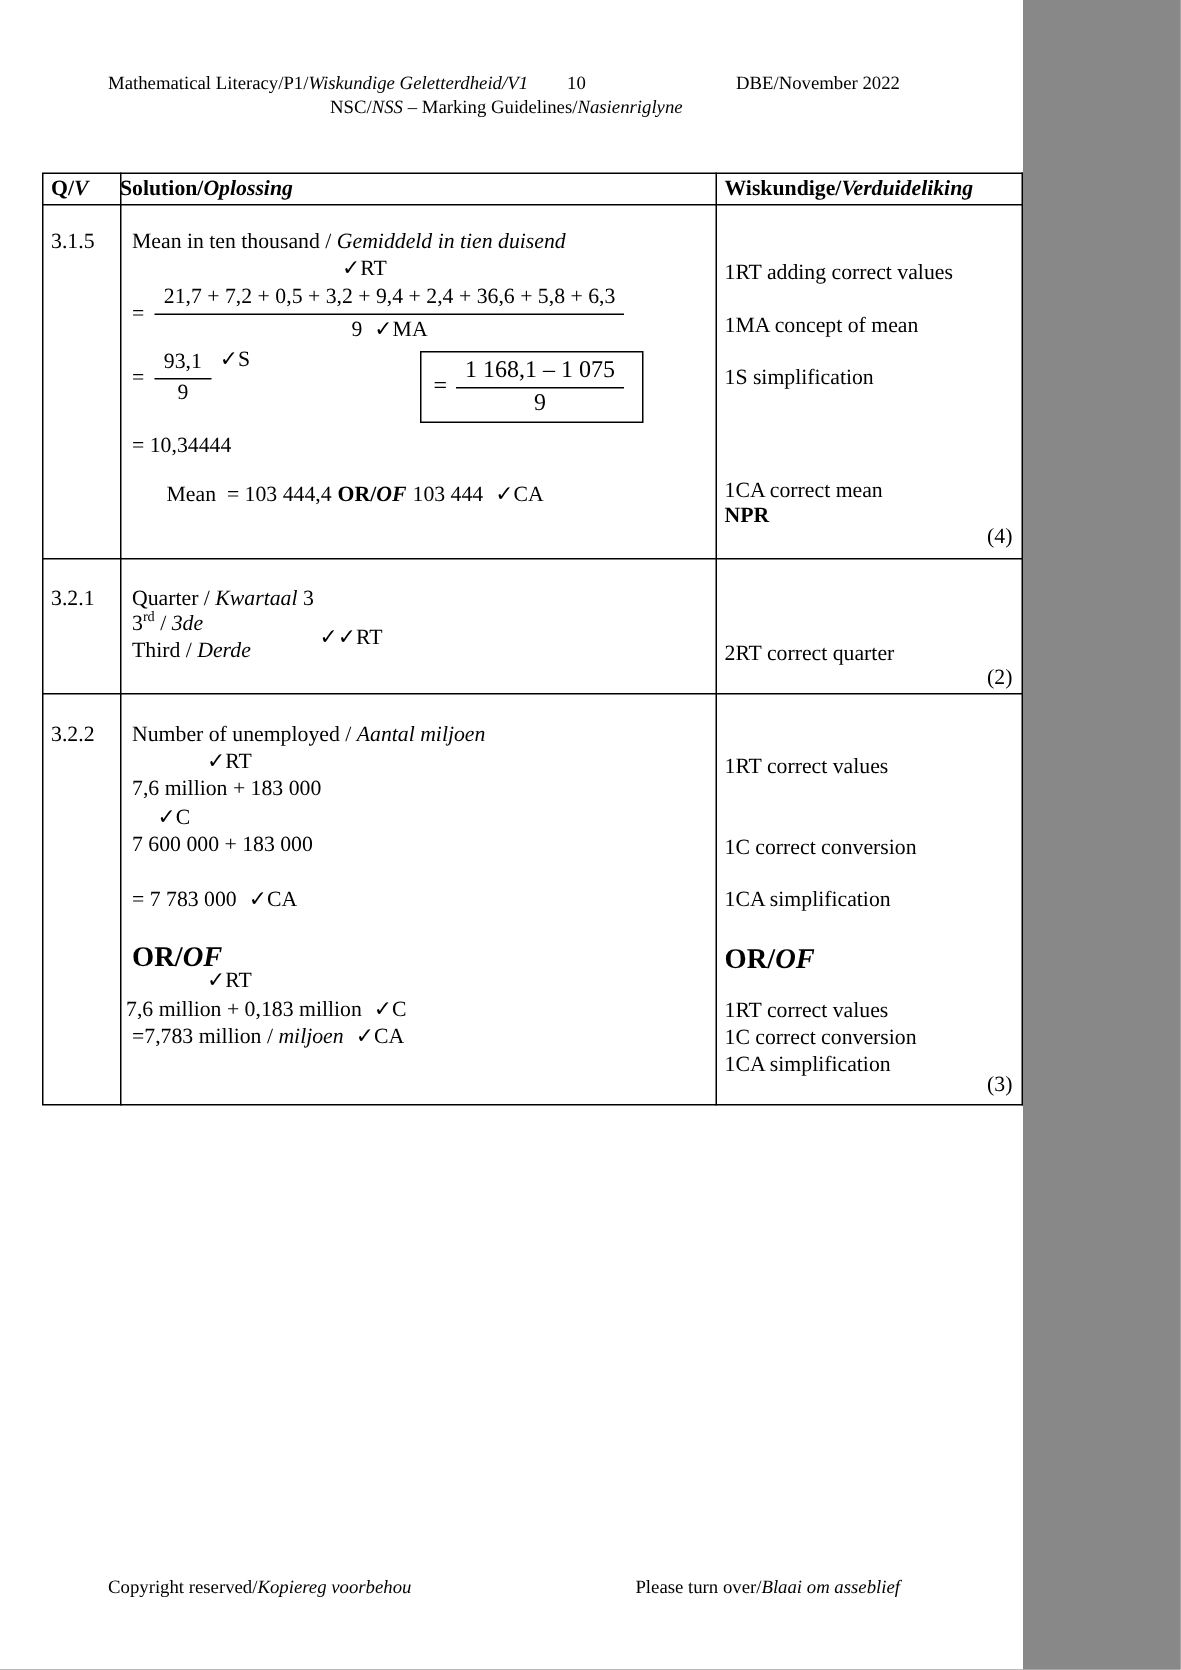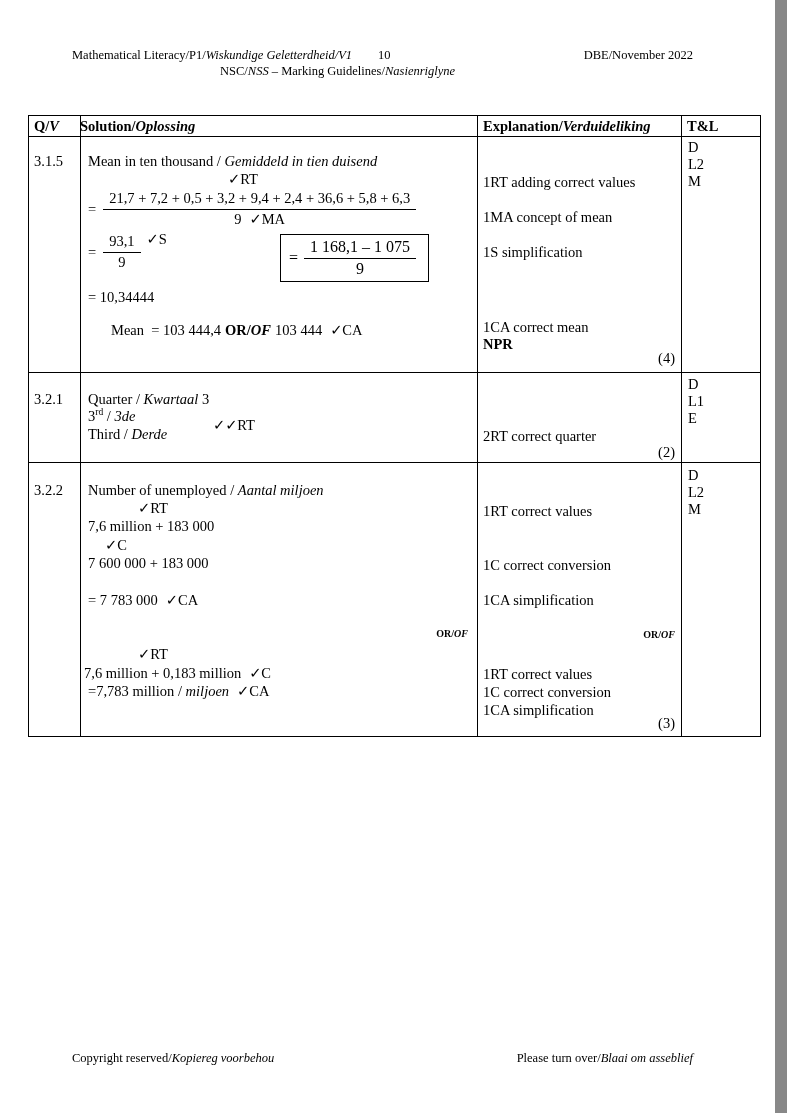--- a/index.html
+++ b/index.html
@@ -1,19 +1,19 @@
 <!DOCTYPE html>
 <html><head>
 <meta charset="utf-8">
 <style>
   * { margin:0; padding:0; box-sizing:border-box; }
   html,body { background:#888; }
   .page {
     position:relative;
-    width:775px; height:1113px;
+    width:682px; height:1113px;
     background:#ffffff;
     font-family:"Liberation Serif","DejaVu Serif",serif;
     color:#000;
     overflow:hidden;
   }
   .txt { position:absolute; white-space:nowrap; font-size:14.5px; line-height:17px; }
   .sm  { font-size:12.5px; }
   .b   { font-weight:bold; }
   .i   { font-style:italic; }
   .bi  { font-weight:bold; font-style:italic; }
@@ -28,21 +28,21 @@
 
   
   .eq { position:absolute; display:flex; align-items:center; font-size:14.5px; }
   .eq .sign { margin-right:7px; }
   .frac { display:inline-flex; flex-direction:column; align-items:center; }
   .frac .num { padding:0 6px 2px 6px; border-bottom:1px solid #000; }
   .frac .den { padding-top:1px; }
   .tick-top { align-self:flex-start; margin-left:6px; margin-top:-2px; }
   .boxed { position:absolute; border:1px solid #000; padding:3px 12px 3px 8px; display:flex; align-items:center; background:#fff; }
   .mark { position:absolute; width:192px; text-align:right; font-size:14.5px; }
-  .center-or { position:absolute; text-align:right; font-size:10px; }
+  .center-or { position:absolute; text-align:left; font-size:19px; }
 </style>
 </head>
 <body>
 
 <div class="page">
 
   <div class="txt sm" style="left:72px; top:47px;">
     <span>Mathematical Literacy/P1/</span><span class="i">Wiskundige Geletterdheid/V1</span><span style="margin-left:26px;">10</span>
   </div>
   <div class="txt sm" style="right:82px; top:47px;">DBE/November 2022</div>
@@ -58,21 +58,21 @@
   <div class="hline" style="top:372px;"></div>
   <div class="hline" style="top:462px;"></div>
 
   <div class="txt b" style="left:34px; top:118px;">
     <span>Q/</span><span class="bi">V</span>
   </div>
   <div class="txt b" style="left:80px; top:118px;">
     <span>Solution/</span><span class="bi">Oplossing</span>
   </div>
   <div class="txt b" style="left:483px; top:118px;">
-    <span>Explanation/</span><span class="bi">Verduideliking</span>
+    <span>Wiskundige/</span><span class="bi">Verduideliking</span>
   </div>
   <div class="txt b" style="left:687px; top:118px;">T&amp;L</div>
 
   <div class="txt" style="left:34px; top:153px;">3.1.5</div>
 
   <div class="txt" style="left:88px; top:153px;">
     <span>Mean in ten thousand / </span><span class="i">Gemiddeld in tien duisend</span>
   </div>
   <div class="txt" style="left:228px; top:171px;">✓RT</div>
 

